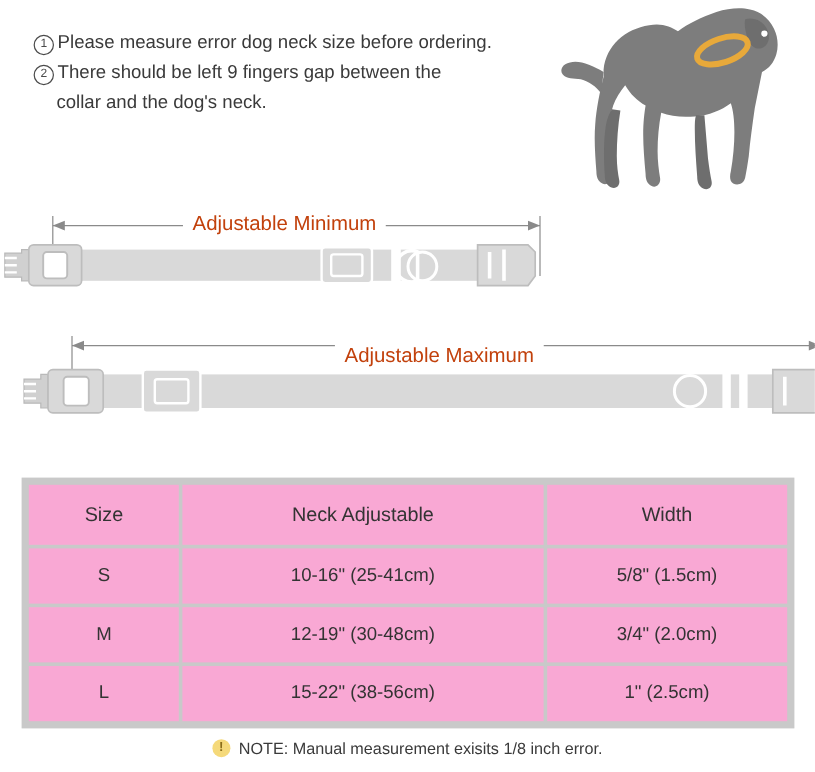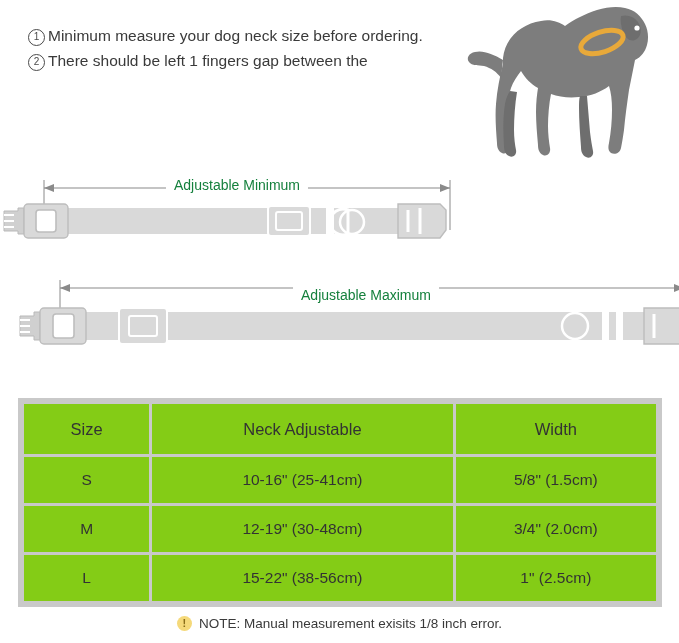--- a/index.html
+++ b/index.html
@@ -57,22 +57,22 @@
     height: 170px;
   }
 
   
   .collar-block { position: absolute; left: 0; width: 679px; }
   .collar-min { top: 168px; height: 90px; }
   .collar-max { top: 258px; height: 110px; margin-left: 16px; }
 
   .dim-label {
     position: absolute;
-    font-size: 14px;
-    color: #15803d;
+    font-size: 17px;
+    color: #c2410c;
     background: #fff;
     padding: 0 8px;
     top: -9px;
     transform: translateX(-50%);
     white-space: nowrap;
   }
 
   
   .table-wrap {
     position: absolute;
@@ -82,21 +82,21 @@
     background: #c9c9c9;
     padding: 3px;
     box-sizing: border-box;
   }
   table {
     border-collapse: separate;
     border-spacing: 3px;
     width: 100%;
   }
   td {
-    background: #84cc16;
+    background: #f9a8d4;
     text-align: center;
     font-size: 15.5px;
     color: #333;
     height: 44px;
     vertical-align: middle;
   }
   thead td {
     font-size: 16.5px;
     height: 48px;
   }
@@ -128,25 +128,28 @@
     margin-right: 7px;
     font-weight: bold;
   }
 </style>
 </head>
 <body>
 
 <div class="instructions">
   <div class="instr-line">
     <span class="circ-num">1</span>
-    <span class="instr-text">Minimum measure your dog neck size before ordering.</span>
+    <span class="instr-text">Please measure error dog neck size before ordering.</span>
   </div>
   <div class="instr-line">
     <span class="circ-num">2</span>
-    <span class="instr-text">There should be left 1 fingers gap between the</span>
+    <span class="instr-text">There should be left 9 fingers gap between the</span>
+  </div>
+  <div class="instr-line instr-indent">
+    <span class="instr-text">collar and the dog's neck.</span>
   </div>
 </div>
 
 <div class="dog-wrap">
   <svg width="230" height="170" viewBox="0 0 230 170">
 
     <path d="M58,58 C60,38 76,24 96,21 C106,19 114,22 120,26
              C128,20 140,14 152,10 C162,7 172,6 180,8
              C190,10 196,16 200,24 C203,30 204,38 202,45
              C200,52 196,57 190,60 C188,70 186,80 184,90

